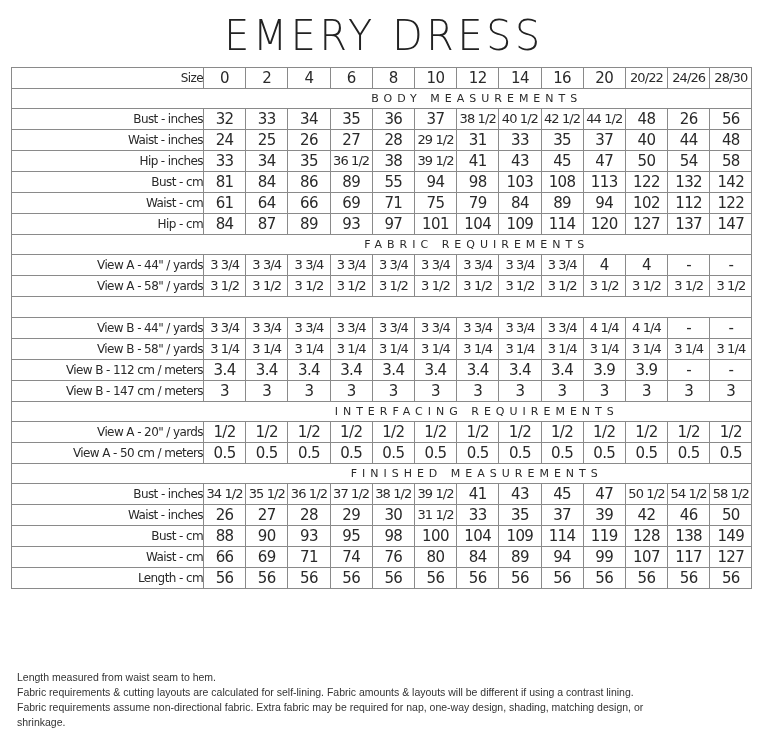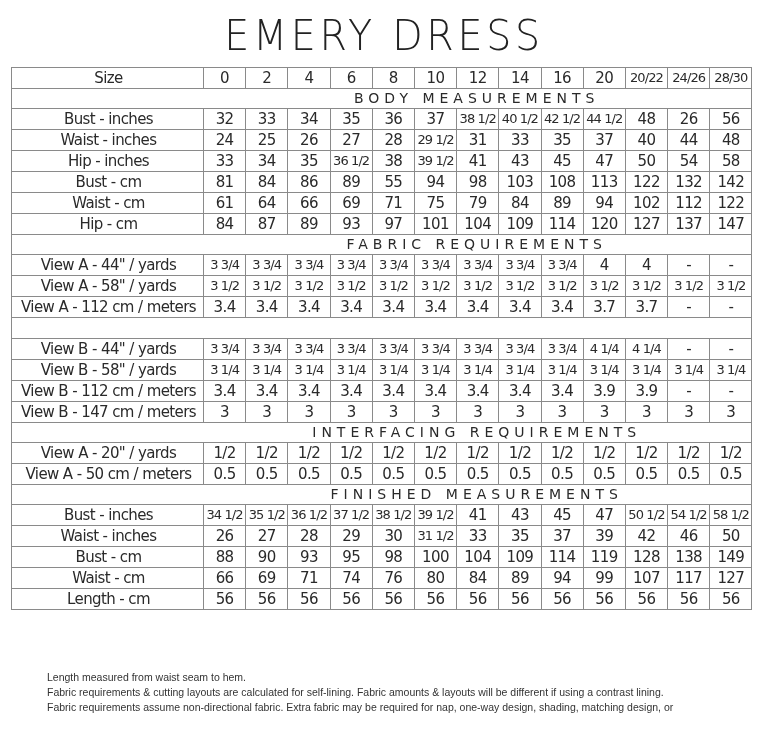--- a/index.html
+++ b/index.html
@@ -1,26 +1,26 @@
 <!DOCTYPE html>
 <html><head>
 <meta charset="utf-8">
 <style>
   html, body { margin:0; padding:0; background:#ffffff; }
   body { width:768px; height:754px; position:relative; overflow:hidden; font-family:"DejaVu Sans", sans-serif; color:#2a2a2a; }
   .title { position:absolute; left:0; top:10px; width:768px; text-align:center; font-size:43px; font-weight:200; letter-spacing:4px; color:#222; font-family:"DejaVu Sans", sans-serif; transform:scaleX(0.92); }
   table.chart { position:absolute; left:11px; top:67px; width:741px; border-collapse:collapse; table-layout:fixed; }
   table.chart td { border:1px solid #8a8a8a; padding:0; height:20px; line-height:20px; font-size:15px; text-align:center; white-space:nowrap; overflow:hidden; color:#2a2a2a; font-family:"DejaVu Sans", sans-serif; letter-spacing:-0.6px; }
-  table.chart td.lbl { text-align:center; padding-left:2px; font-size:15px; letter-spacing:-0.6px; }
-  table.chart tr.section td { letter-spacing:5px; font-size:14px; height:19px; line-height:19px; padding-left:190px; }
+  table.chart td.lbl { text-align:right; padding-left:2px; font-size:12px; letter-spacing:-0.6px; }
+  table.chart tr.section td { letter-spacing:5px; font-size:11px; height:19px; line-height:19px; padding-left:190px; }
   table.chart tr.blank td { height:20px; }
   table.chart tr.size td { height:20px; }
   td.small { font-size:13px !important; letter-spacing:-0.9px !important; }
   .notes { position:absolute; left:17px; top:670px; width:745px; font-size:10.5px; line-height:15px; color:#333; font-family:"Liberation Sans", sans-serif; }
-  .notes div { white-space:nowrap;margin-left:30px; }
+  .notes div { white-space:nowrap; }
 </style>
 </head>
 <body>
 
 <div class="title">EMERY DRESS</div>
 
 <table class="chart" id="chart">
   <colgroup>
     <col style="width:192px">
     <col span="13" style="width:42.2px">
@@ -169,36 +169,20 @@
         <td class="small">3 1/2</td>
         <td class="small">3 1/2</td>
         <td class="small">3 1/2</td>
         <td class="small">3 1/2</td>
         <td class="small">3 1/2</td>
         <td class="small">3 1/2</td>
         <td class="small">3 1/2</td>
         <td class="small">3 1/2</td>
         <td class="small">3 1/2</td>
       </tr>
-      <tr>
-        <td class="lbl">View A - 112 cm / meters</td>
-        <td>3.4</td>
-        <td>3.4</td>
-        <td>3.4</td>
-        <td>3.4</td>
-        <td>3.4</td>
-        <td>3.4</td>
-        <td>3.4</td>
-        <td>3.4</td>
-        <td>3.4</td>
-        <td>3.7</td>
-        <td>3.7</td>
-        <td>-</td>
-        <td>-</td>
-      </tr>
       <tr class="blank">
         <td colspan="14"></td>
       </tr>
       <tr>
         <td class="lbl">View B - 44" / yards</td>
         <td class="small">3 3/4</td>
         <td class="small">3 3/4</td>
         <td class="small">3 3/4</td>
         <td class="small">3 3/4</td>
         <td class="small">3 3/4</td>
@@ -377,13 +361,14 @@
         <td>56</td>
         <td>56</td>
       </tr>
     </tbody>
 </table>
 
 <div class="notes">
   <div>Length measured from waist seam to hem.</div>
   <div>Fabric requirements &amp; cutting layouts are calculated for self-lining. Fabric amounts &amp; layouts will be different if using a contrast lining.</div>
   <div>Fabric requirements assume non-directional fabric. Extra fabric may be required for nap, one-way design, shading, matching design, or</div>
+  <div>shrinkage.</div>
 </div>
 
 </body></html>

